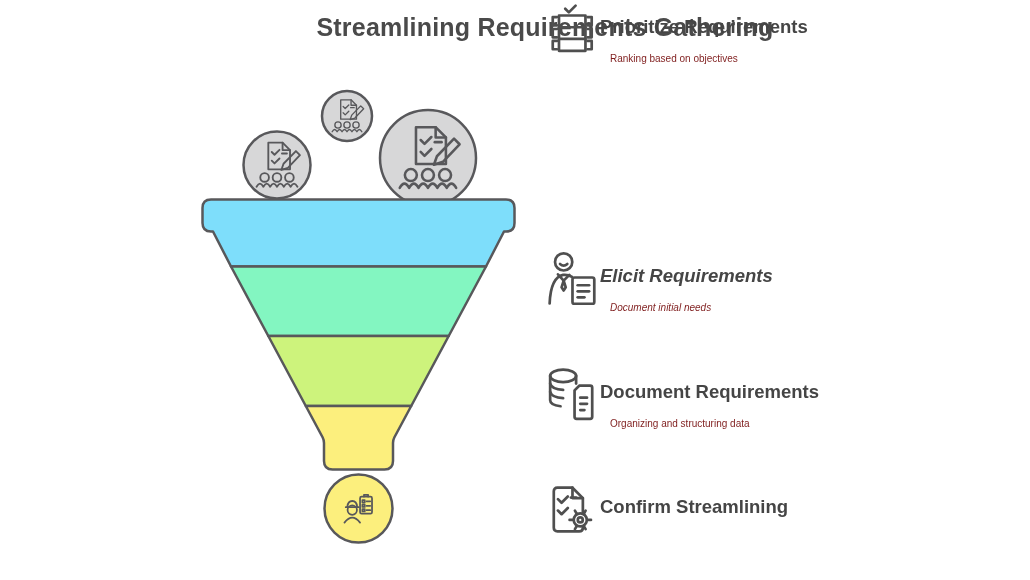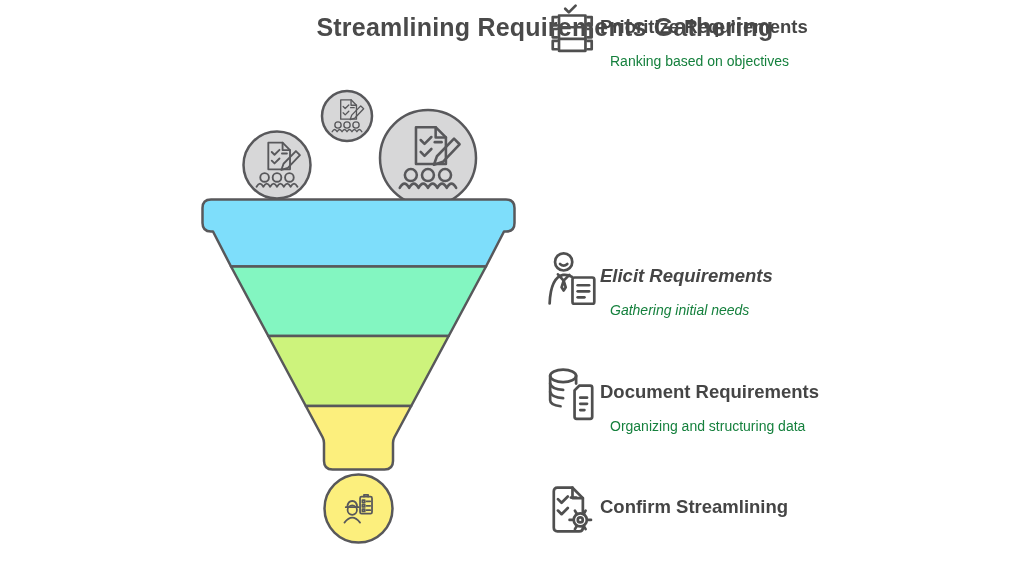--- a/index.html
+++ b/index.html
@@ -15,22 +15,22 @@
   
   .step{position:absolute;left:548px;width:340px;height:84px;}
   .step:nth-of-type(1){top:134px;}
   .step:nth-of-type(2){top:249px;font-style:italic;}
   .step:nth-of-type(3){top:365px;}
   .step:nth-of-type(4){top:480px;}
   .step-icon{position:absolute;left:0;top:2px;stroke:#4f4f4f;fill:none;
     stroke-width:2.6;stroke-linecap:round;stroke-linejoin:round;}
   .step-title{position:absolute;left:52px;top:16px;font-size:18.5px;
     font-weight:bold;color:#454545;white-space:nowrap;}
-  .step-desc{position:absolute;left:62px;top:53px;font-size:14px;
-    color:#15803d;white-space:nowrap;}
+  .step-desc{position:absolute;left:62px;top:53px;font-size:10px;
+    color:#7f1d1d;white-space:nowrap;}
   .fill-white{fill:#ffffff;}
 </style>
 </head>
 <body>
 
 <div class="page-title">Streamlining Requirements Gathering</div>
 
 <svg id="scene" viewBox="0 0 1030 580" xmlns="http://www.w3.org/2000/svg">
   <defs>
     <g id="stakeIcon" fill="none" stroke-width="3" stroke-linecap="round" stroke-linejoin="round">
@@ -87,21 +87,21 @@
     <path d="M 11.5 12.5 q 3.5 3.2 7 0"></path>
     <path d="M 1.5 50.5 Q 2.5 25.5 14.5 23 Q 19.5 22.5 23 25"></path>
     <path d="M 9.5 22.5 L 15 28.5 L 20.5 23"></path>
     <path d="M 15 28.5 l -2 6.5 2 3 2 -3 Z"></path>
     <rect class="fill-white" x="23.5" y="25.5" width="21" height="25.5" rx="2"></rect>
     <path d="M 28.5 33 h 11"></path>
     <path d="M 28.5 38.8 h 11"></path>
     <path d="M 28.5 44.6 h 6.5"></path>
   </svg>
   <div class="step-title">Elicit Requirements</div>
-  <div class="step-desc">Gathering initial needs</div>
+  <div class="step-desc">Document initial needs</div>
 </div>
 
 <div class="step">
   <svg class="step-icon" width="50" height="54" viewBox="0 0 48 52">
     <ellipse cx="14.5" cy="8.5" rx="12.5" ry="6"></ellipse>
     <path d="M 2 8.5 V 32 q 0 4.5 10 5.8"></path>
     <path d="M 27 8.5 V 16"></path>
     <path d="M 2 16 q 1.5 5.5 12.5 6"></path>
     <path d="M 2 24 q 1.5 5.5 12.5 6"></path>
     <path class="fill-white" d="M 25.5 22.5 l 4.5 -4.5 H 40.5 q 2 0 2 2 V 48 q 0 2 -2 2 H 27.5 q -2 0 -2 -2 Z"></path>

